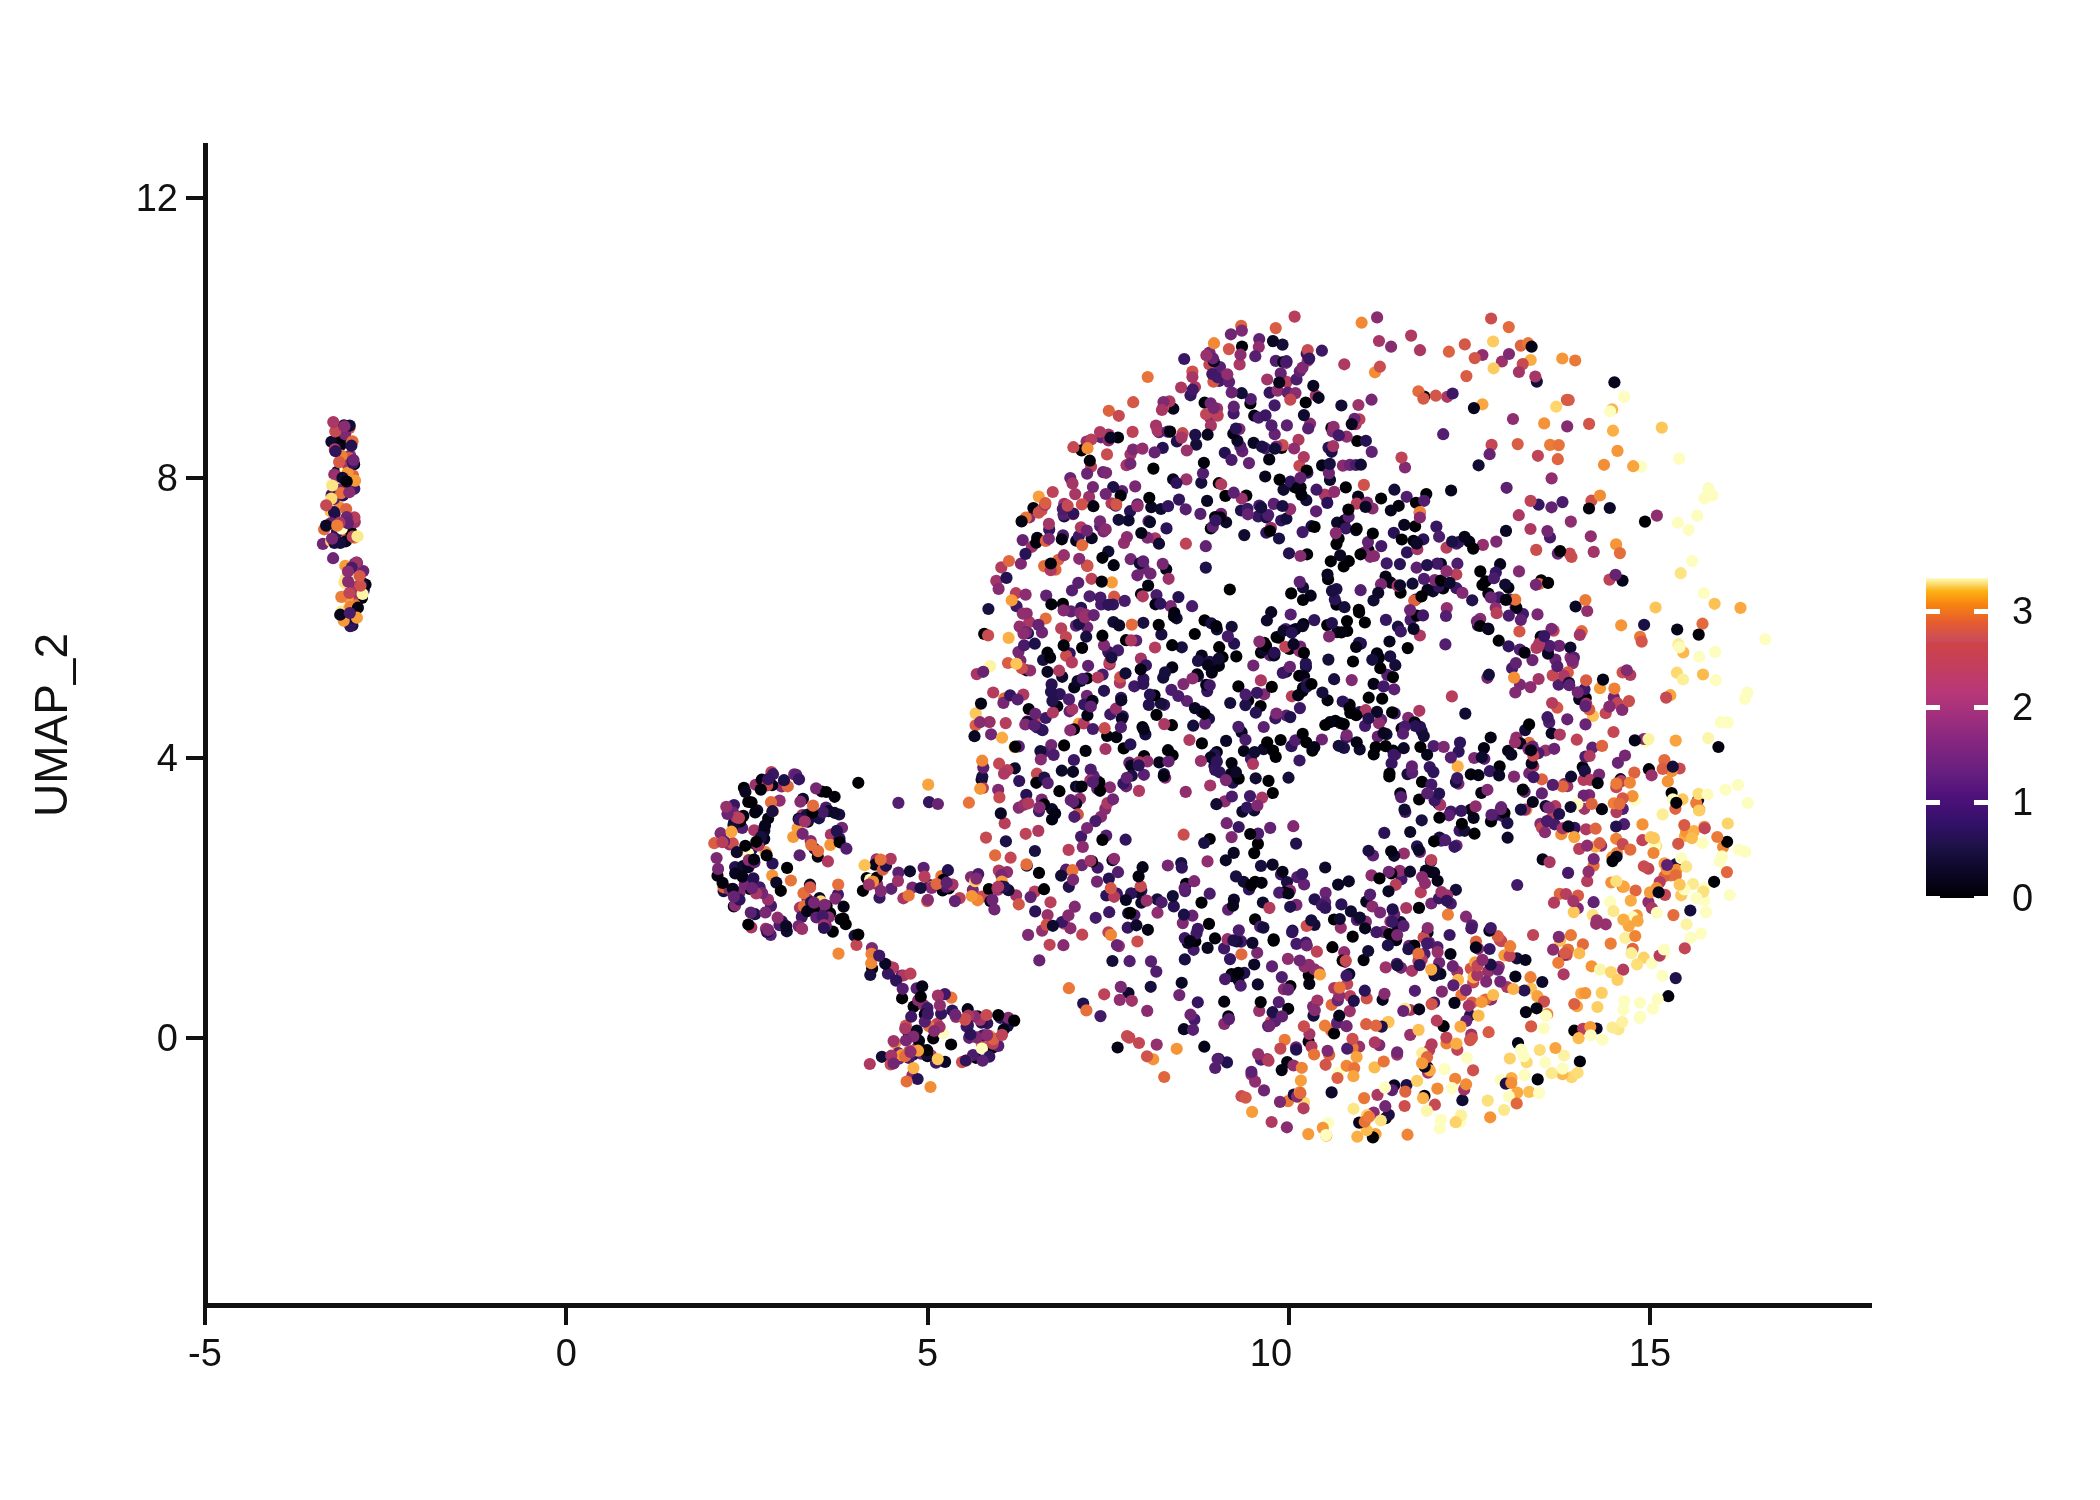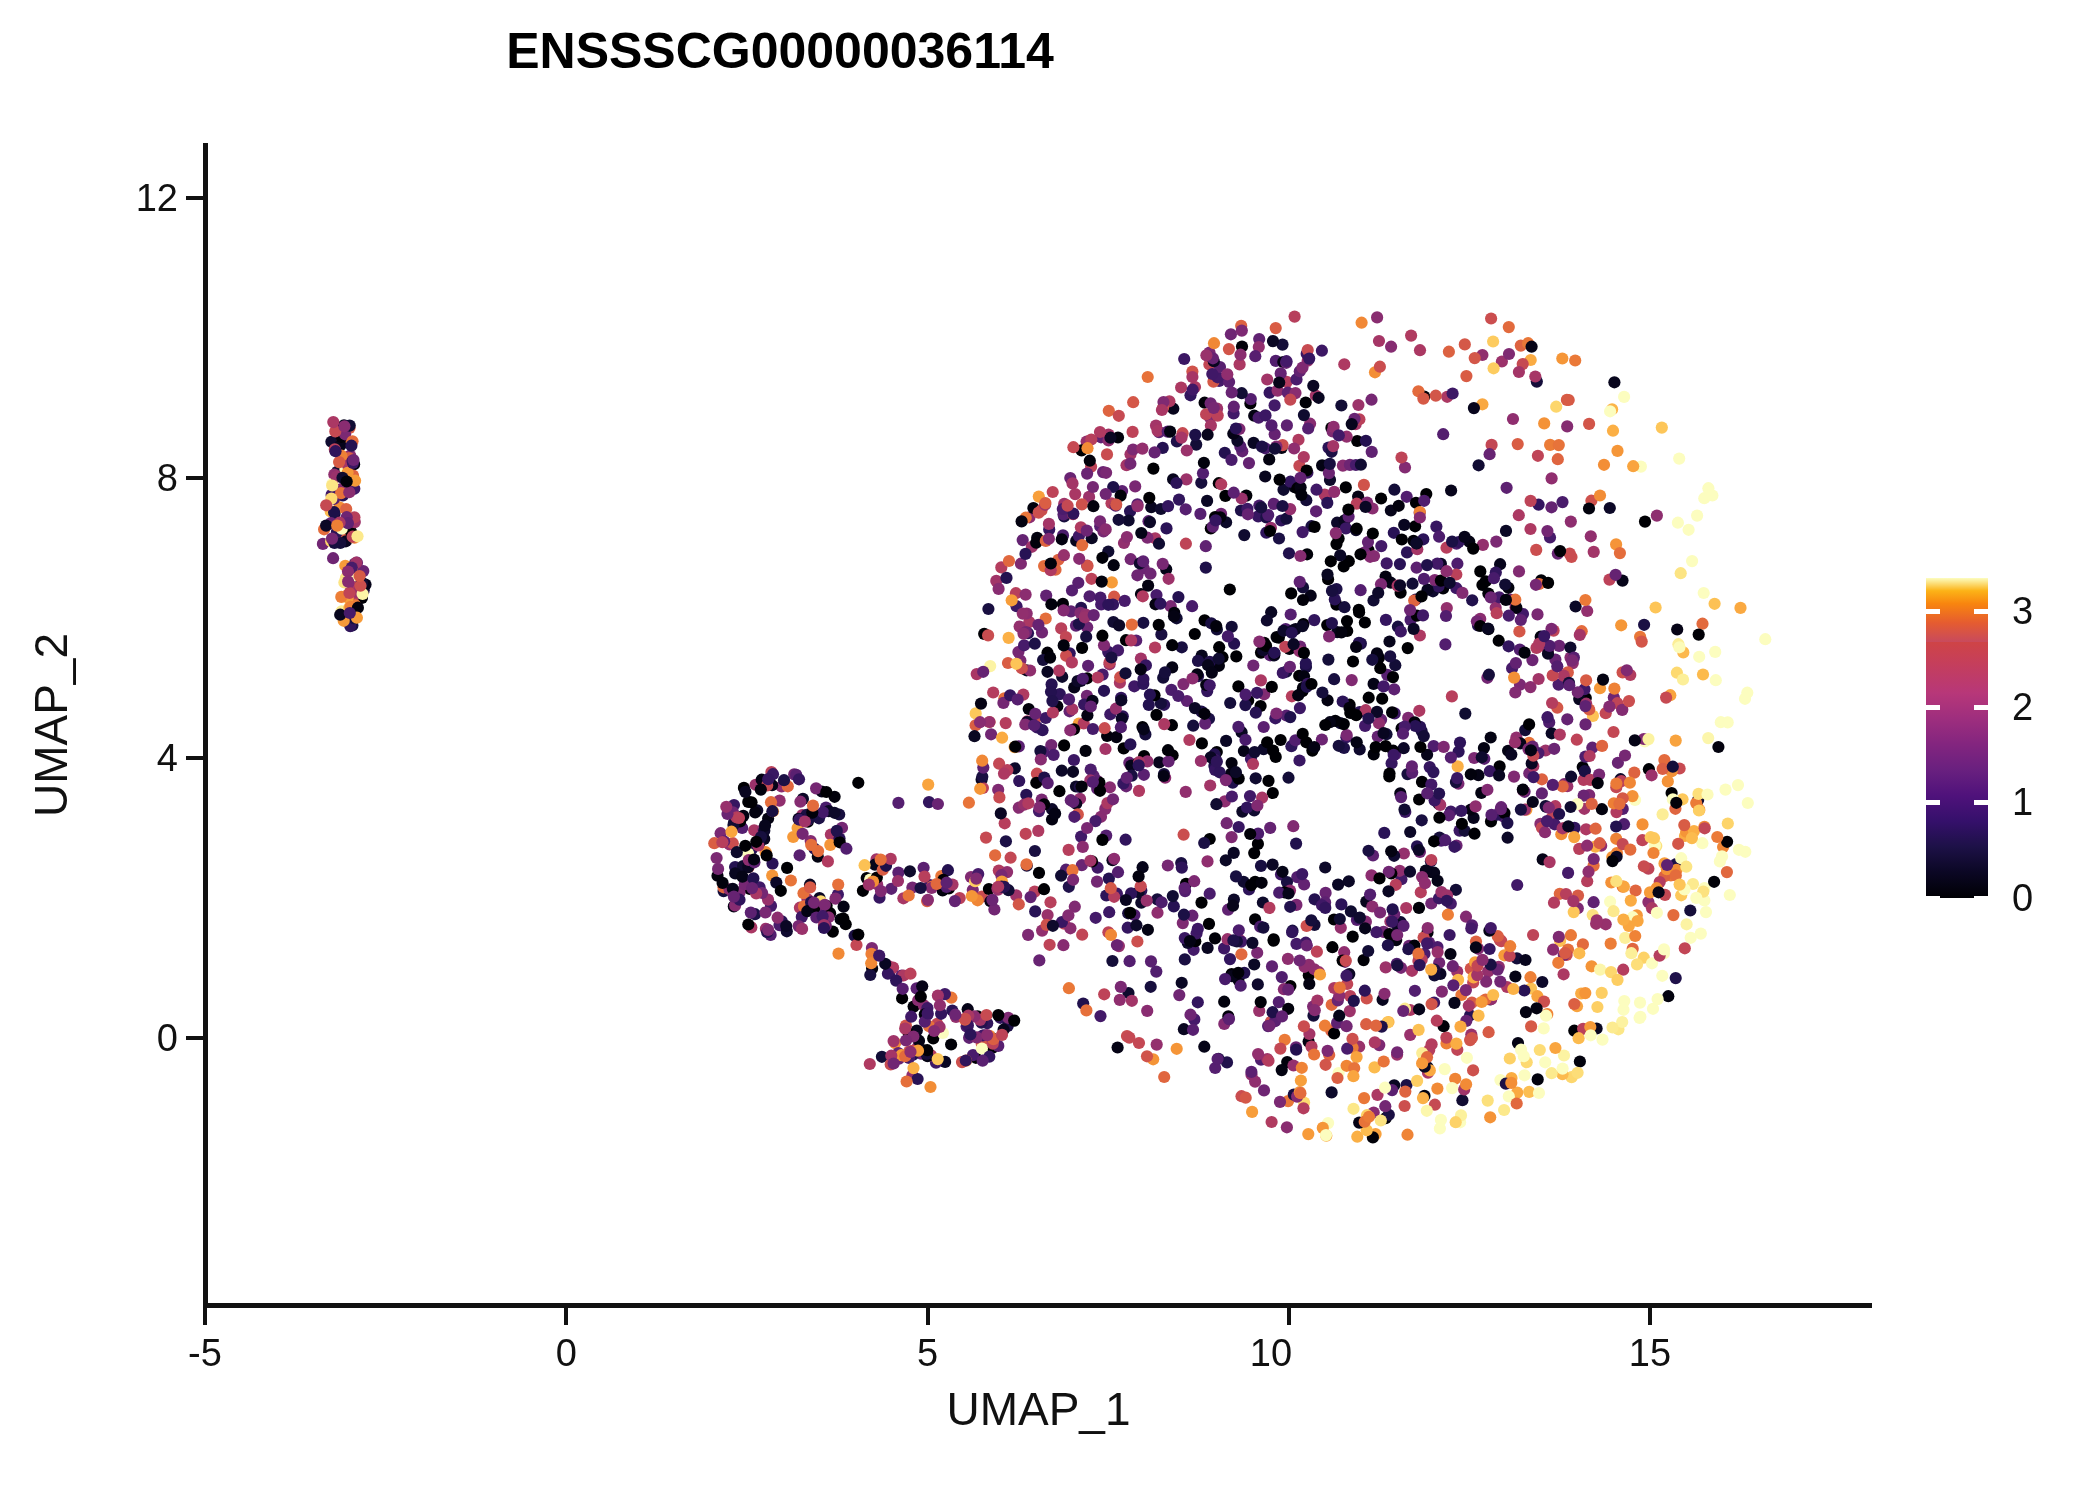--- a/index.html
+++ b/index.html
@@ -42,21 +42,20 @@
   .cb-tick.left{left:0;}
   .cb-tick.right{right:0;}
   .cb-label{position:absolute;left:86px;font-size:38px;color:#111;
             transform:translateY(-50%);white-space:nowrap;}
 </style>
 </head>
 <body>
 
 <div id="stage">
 
-  <div id="plot-title">ENSSSCG00000036114</div>
 
   <div id="axis-y-line"></div>
   <div id="axis-x-line"></div>
 
   <svg id="scatter" viewBox="0 0 2100 1500" width="2100" height="1500">
       <circle cx="1531.0" cy="988.5" r="6.1" fill="rgb(252,193,84)"></circle>
       <circle cx="1307.7" cy="360.7" r="6.1" fill="rgb(152,49,108)"></circle>
       <circle cx="1148.5" cy="521.2" r="6.1" fill="rgb(92,33,113)"></circle>
       <circle cx="1269.6" cy="392.7" r="6.1" fill="rgb(53,21,95)"></circle>
       <circle cx="1656.3" cy="846.1" r="6.1" fill="rgb(252,225,126)"></circle>
@@ -2732,21 +2731,20 @@
       <circle cx="800.4" cy="801.7" r="6.1" fill="rgb(133,44,113)"></circle>
       <circle cx="968.9" cy="802.7" r="6.1" fill="rgb(232,116,57)"></circle>
       <circle cx="858.3" cy="782.8" r="6.1" fill="rgb(0,0,4)"></circle>
       <circle cx="937.9" cy="804.0" r="6.1" fill="rgb(105,36,115)"></circle>
       <circle cx="928.2" cy="784.6" r="6.1" fill="rgb(249,164,62)"></circle>
       <circle cx="799.0" cy="779.3" r="6.1" fill="rgb(53,21,95)"></circle>
       <circle cx="834.6" cy="796.8" r="6.1" fill="rgb(2,1,11)"></circle>
       <circle cx="826.3" cy="792.0" r="6.1" fill="rgb(0,0,4)"></circle>
     </svg>
 
-  <div id="axis-x-label">UMAP_1</div>
   <div id="axis-y-label" style="left: 78px; top: 725px; transform: rotate(-90deg) translate(-50%, -100%); transform-origin: 0px 0px;">UMAP_2</div>
 
   <div id="legend">
     <div id="cbar"></div>
   <div class="cb-tick left" style="top: 318px;"></div>
       <div class="cb-tick right" style="top: 318px;"></div>
       <div class="cb-label" style="top: 320px;">0</div>
       <div class="cb-tick left" style="top: 222.478px;"></div>
       <div class="cb-tick right" style="top: 222.478px;"></div>
       <div class="cb-label" style="top: 224.478px;">1</div>

